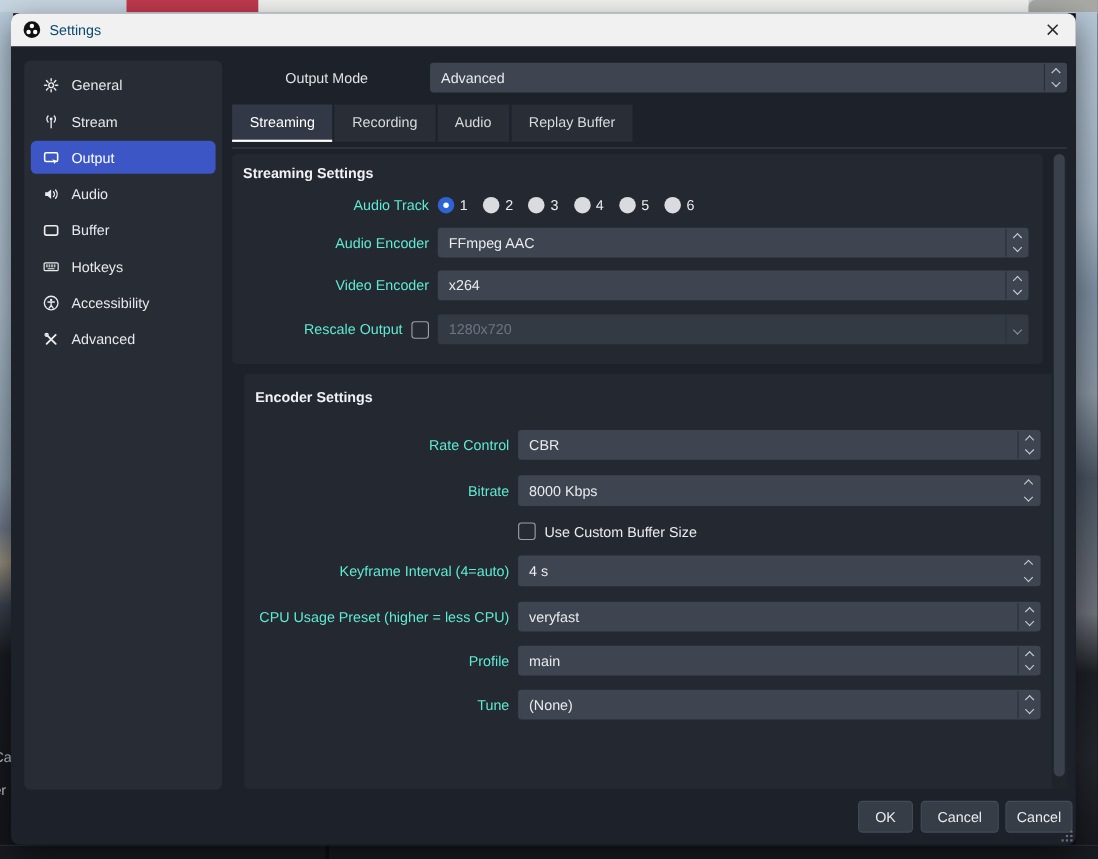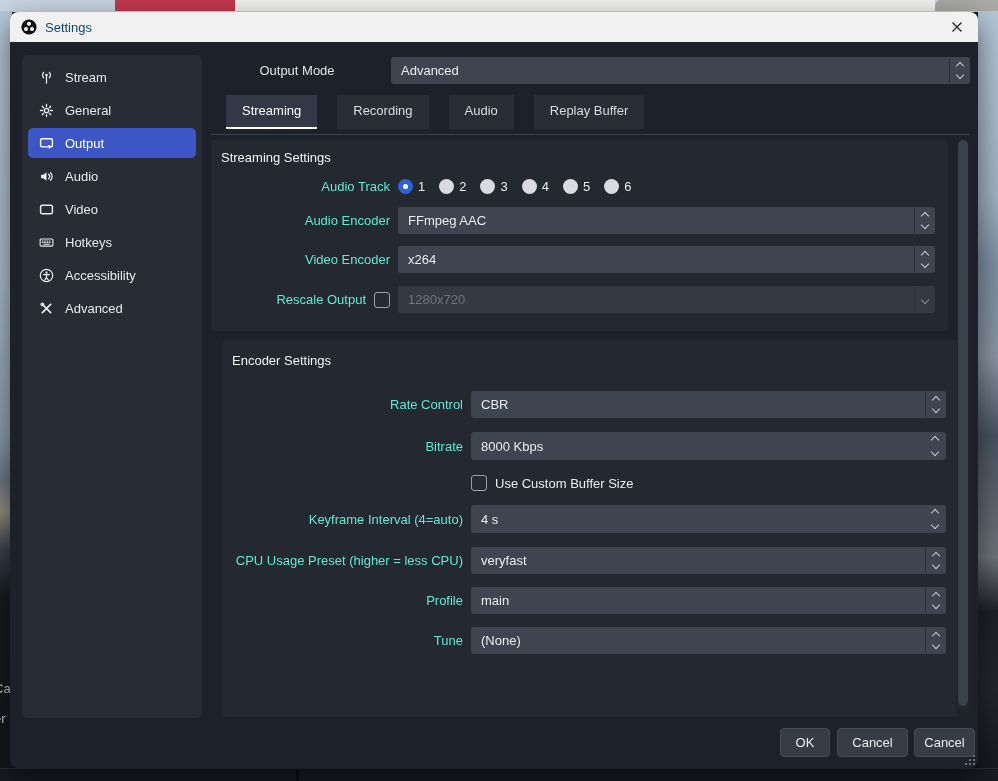--- a/index.html
+++ b/index.html
@@ -56,30 +56,30 @@
   .combo.disabled .spin{border-left-color:#2b2f38}
   .combo.disabled .cv{border-color:#8b9099}
   .cb{width:14px;height:14px;border:1px solid #9aa0a9;border-radius:3px;background:#262b33;flex:none}
   .radio{width:15px;height:15px;border-radius:50%;background:#d9dbde;position:relative;flex:none}
   .radio.sel{background:#2e63d4}
   .radio.sel::after{content:"";position:absolute;left:5px;top:5px;width:5px;height:5px;border-radius:50%;background:#fff}
   .tfield{padding:0 9px}
   input.tfield{border:none;outline:none;font:inherit}
 
   
-  .tabs{left:216px;top:83px;display:flex;gap:20px;position:absolute}
+  .tabs{left:201px;top:83px;display:flex;gap:2px;position:absolute}
   .tab{height:32px;line-height:32px;padding:0 16px;background:#282d36;color:#d7dade;border-bottom:2px solid transparent}
   .tab.active{background:#323845;color:#fff;border-bottom-color:#fff}
   .tab-divider{left:201px;top:122px;right:8px;height:1px;background:#3a404a}
 
   
   .panel{background:#242830;border-radius:4px}
   .panel1{left:201px;top:128px;width:737px;height:191px}
   .panel2{left:212px;top:328px;width:737px;height:377px}
-  .ptitle{font-weight:normal;color:#f0f2f5}
+  .ptitle{font-weight:bold;color:#f0f2f5}
   .row{position:absolute;left:10px;right:13px;display:flex;align-items:center;gap:8px}
   .lab{text-align:right;color:#5eead4;flex:none}
   .lab1{width:169px}
   .lab2{width:231px}
   .rgroup{display:flex;align-items:center}
   .ritem{display:flex;align-items:center;gap:5px;margin-right:14px}
 
   
   .sb-track{left:946px;top:128px;width:14px;height:578px;background:#1f242b;border-radius:7px}
   .sb-thumb{left:948px;top:128px;width:10px;height:566px;background:#3a404c;border-radius:5px}
@@ -122,37 +122,37 @@
     <span class="close-btn">
       <svg width="12" height="12" viewBox="0 0 12 12">
           <path d="M1.5 1.5l9 9M10.5 1.5l-9 9" stroke="#2b2b2b" stroke-width="1.4"></path>
         </svg>
     </span>
   </div>
 
   <div class="abs sidebar">
     <div class="side-item">
       <span class="icon">
+          <svg width="15" height="15" viewBox="0 0 16 16" fill="none" stroke="#e9ebee" stroke-width="1.4" stroke-linecap="round">
+            <circle cx="8" cy="8" r="2.3"></circle>
+            <path d="M8 1.6v2.1M8 12.3v2.1M1.6 8h2.1M12.3 8h2.1M3.5 3.5l1.5 1.5M11 11l1.5 1.5M12.5 3.5L11 5M5 11l-1.5 1.5"></path>
+          </svg>
+        </span>
+      <span>General</span>
+    </div>
+    <div class="side-item">
+      <span class="icon">
           <svg width="15" height="15" viewBox="0 0 16 16" fill="none" stroke="#e9ebee" stroke-width="1.3" stroke-linecap="round">
             <circle cx="8" cy="5.4" r="1.4" fill="#e9ebee" stroke="none"></circle>
             <path d="M8 7v7"></path>
             <path d="M5 2.6a4.6 4.6 0 0 0 0 5.8M11 2.6a4.6 4.6 0 0 1 0 5.8"></path>
           </svg>
         </span>
       <span>Stream</span>
     </div>
-    <div class="side-item">
-      <span class="icon">
-          <svg width="15" height="15" viewBox="0 0 16 16" fill="none" stroke="#e9ebee" stroke-width="1.4" stroke-linecap="round">
-            <circle cx="8" cy="8" r="2.3"></circle>
-            <path d="M8 1.6v2.1M8 12.3v2.1M1.6 8h2.1M12.3 8h2.1M3.5 3.5l1.5 1.5M11 11l1.5 1.5M12.5 3.5L11 5M5 11l-1.5 1.5"></path>
-          </svg>
-        </span>
-      <span>General</span>
-    </div>
     <div class="side-item sel">
       <span class="icon">
           <svg width="15" height="15" viewBox="0 0 16 16" fill="none" stroke="#fff" stroke-width="1.5" stroke-linecap="round">
             <rect x="1.7" y="3" width="12.6" height="8.6" rx="1.4"></rect>
             <path d="M9.3 9.3l5 2-2.1.7-.7 2.1z" fill="#fff" stroke="none"></path>
           </svg>
         </span>
       <span>Output</span>
     </div>
     <div class="side-item">
@@ -163,21 +163,21 @@
           </svg>
         </span>
       <span>Audio</span>
     </div>
     <div class="side-item">
       <span class="icon">
           <svg width="15" height="15" viewBox="0 0 16 16" fill="none" stroke="#e9ebee" stroke-width="1.6">
             <rect x="1.7" y="3.4" width="12.6" height="9.2" rx="1.8"></rect>
           </svg>
         </span>
-      <span>Video</span>
+      <span>Buffer</span>
     </div>
     <div class="side-item">
       <span class="icon">
           <svg width="15" height="15" viewBox="0 0 16 16" fill="none" stroke="#e9ebee" stroke-width="1.2" stroke-linecap="round">
             <rect x="1.2" y="4.2" width="13.6" height="7.6" rx="1.2"></rect>
             <path d="M3.4 6.4h.9M5.9 6.4h.9M8.4 6.4h.9M10.9 6.4h.9M3.4 8h.9M5.9 8h.9M8.4 8h.9M10.9 8h.9M5 9.9h6" stroke-width="1.1"></path>
           </svg>
         </span>
       <span>Hotkeys</span>
     </div>

